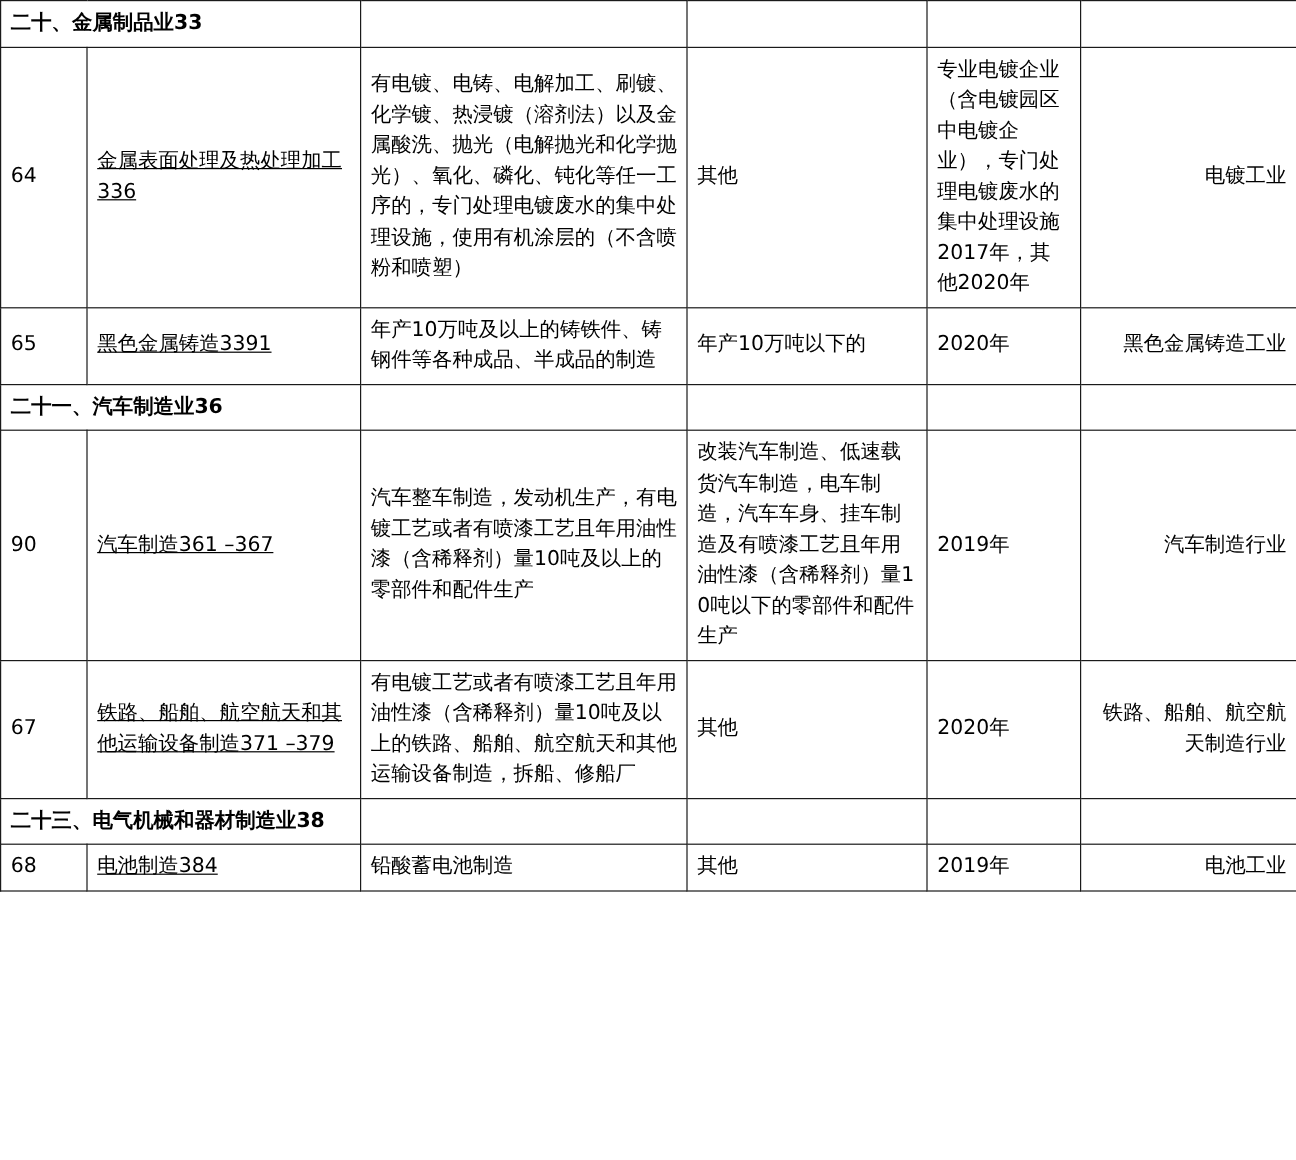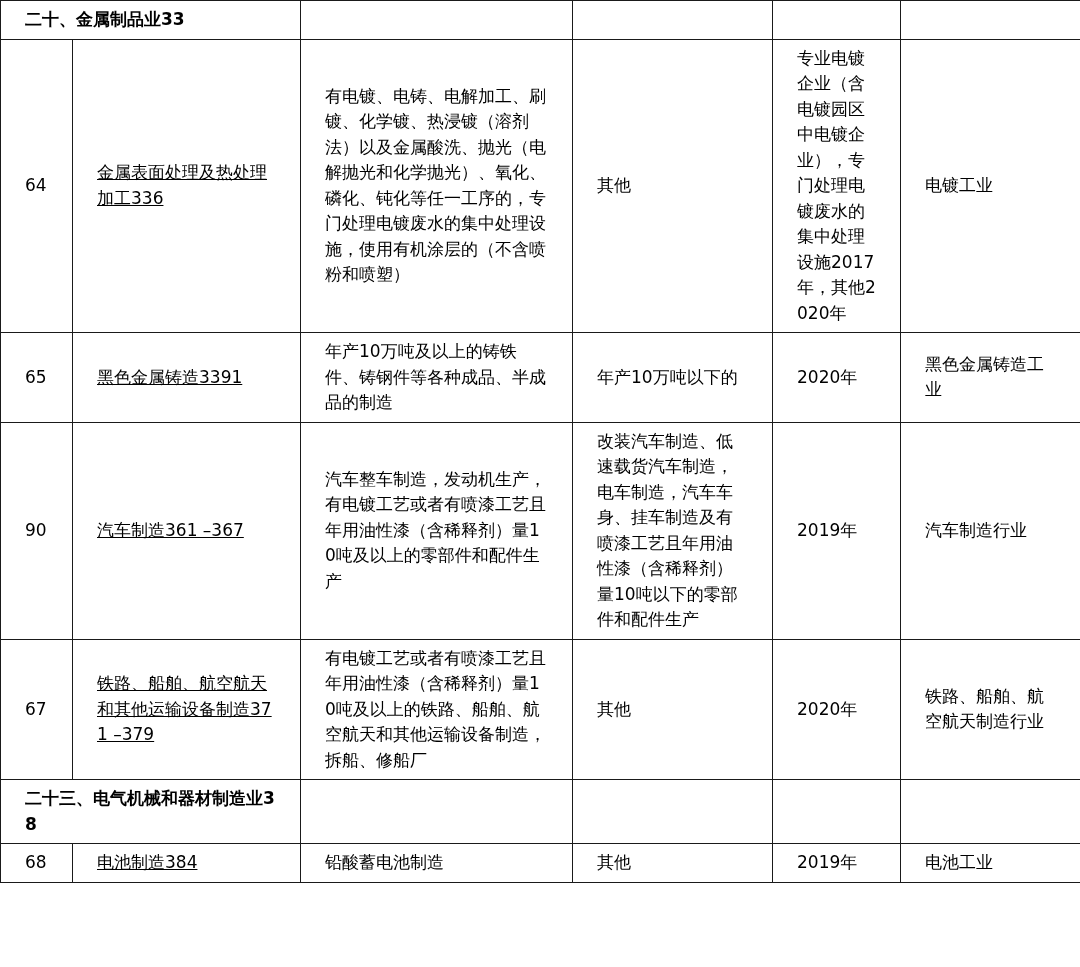--- a/index.html
+++ b/index.html
@@ -20,21 +20,21 @@
   }
   table.doc-table {
     width: 1080px;
     border-collapse: collapse;
     table-layout: fixed;
     font-size: 17px;
     line-height: 1.5;
   }
   table.doc-table td {
     border: 1px solid #1a1a1a;
-    padding: 6px 24px;
+    padding: 6px 8px;
     vertical-align: middle;
     word-wrap: break-word;
     word-break: break-all;
   }
   
   col.c-num   { width: 72px; }
   col.c-cat   { width: 228px; }
   col.c-inc   { width: 272px; }
   col.c-exc   { width: 200px; }
   col.c-time  { width: 128px; }
@@ -52,21 +52,21 @@
     text-align: left;
   }
   td.exc {
     text-align: left;
     margin-top: 34px;
   }
   td.time {
     text-align: left;
   }
   td.ind {
-    text-align: left;
+    text-align: right;
   }
   td.section {
     font-weight: bold;
     text-align: left;
   }
   tr.section-row td.blank {
     border-left: 1px solid #1a1a1a;
   }
 </style>
 </head>
@@ -103,20 +103,27 @@
 
       <tr>
         <td class="num">65</td>
         <td class="cat">黑色金属铸造3391</td>
         <td class="inc">年产10万吨及以上的铸铁件、铸钢件等各种成品、半成品的制造</td>
         <td class="exc">年产10万吨以下的</td>
         <td class="time">2020年</td>
         <td class="ind">黑色金属铸造工业</td>
       </tr>
 
+      <tr class="section-row">
+        <td class="section" colspan="2">二十一、汽车制造业36</td>
+        <td class="blank"></td>
+        <td class="blank"></td>
+        <td class="blank"></td>
+        <td class="blank"></td>
+      </tr>
 
       <tr>
         <td class="num">90</td>
         <td class="cat">汽车制造361 –367</td>
         <td class="inc">汽车整车制造，发动机生产，有电镀工艺或者有喷漆工艺且年用油性漆（含稀释剂）量10吨及以上的零部件和配件生产</td>
         <td class="exc">改装汽车制造、低速载货汽车制造，电车制造，汽车车身、挂车制造及有喷漆工艺且年用油性漆（含稀释剂）量10吨以下的零部件和配件生产</td>
         <td class="time">2019年</td>
         <td class="ind">汽车制造行业</td>
       </tr>
 

